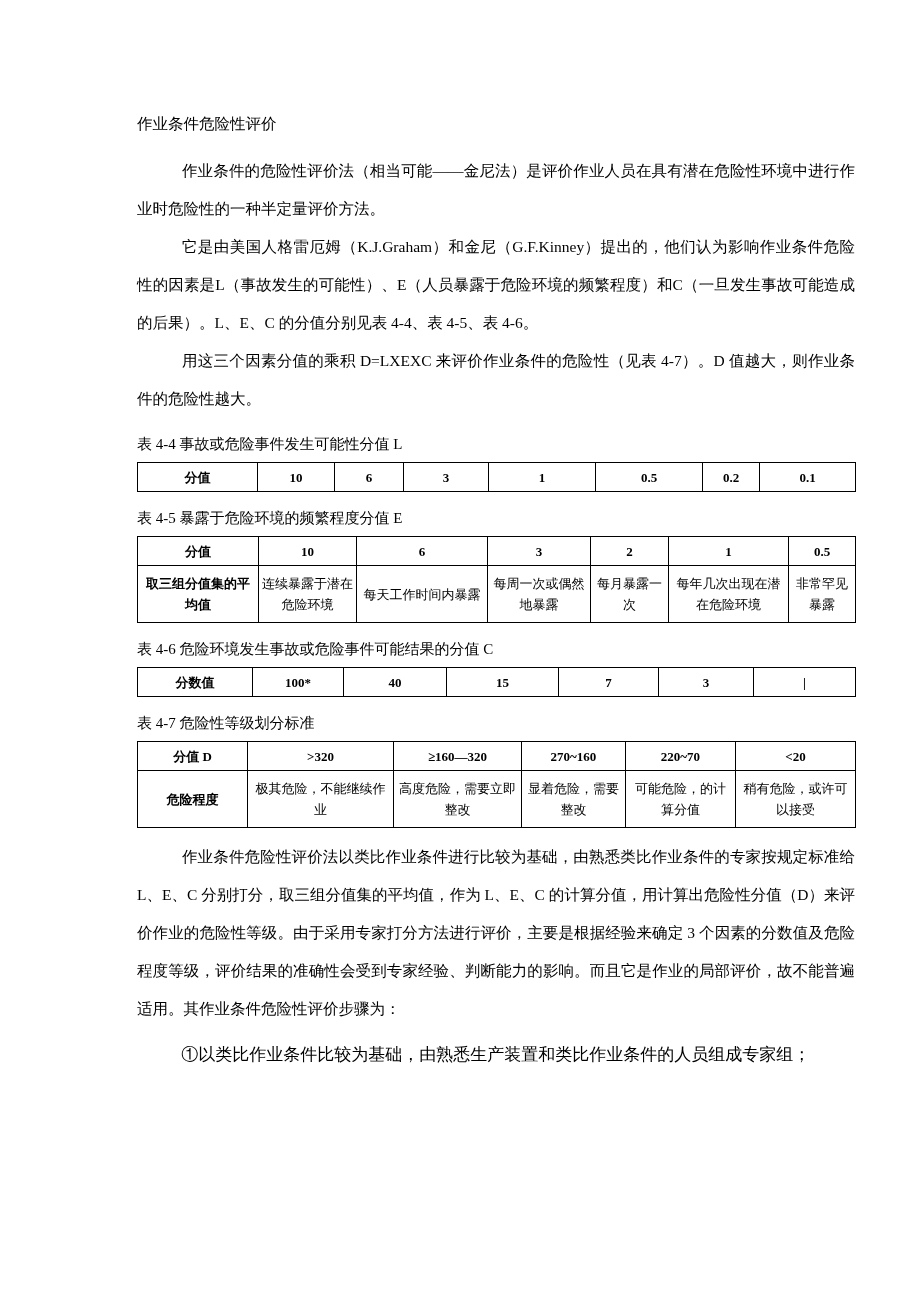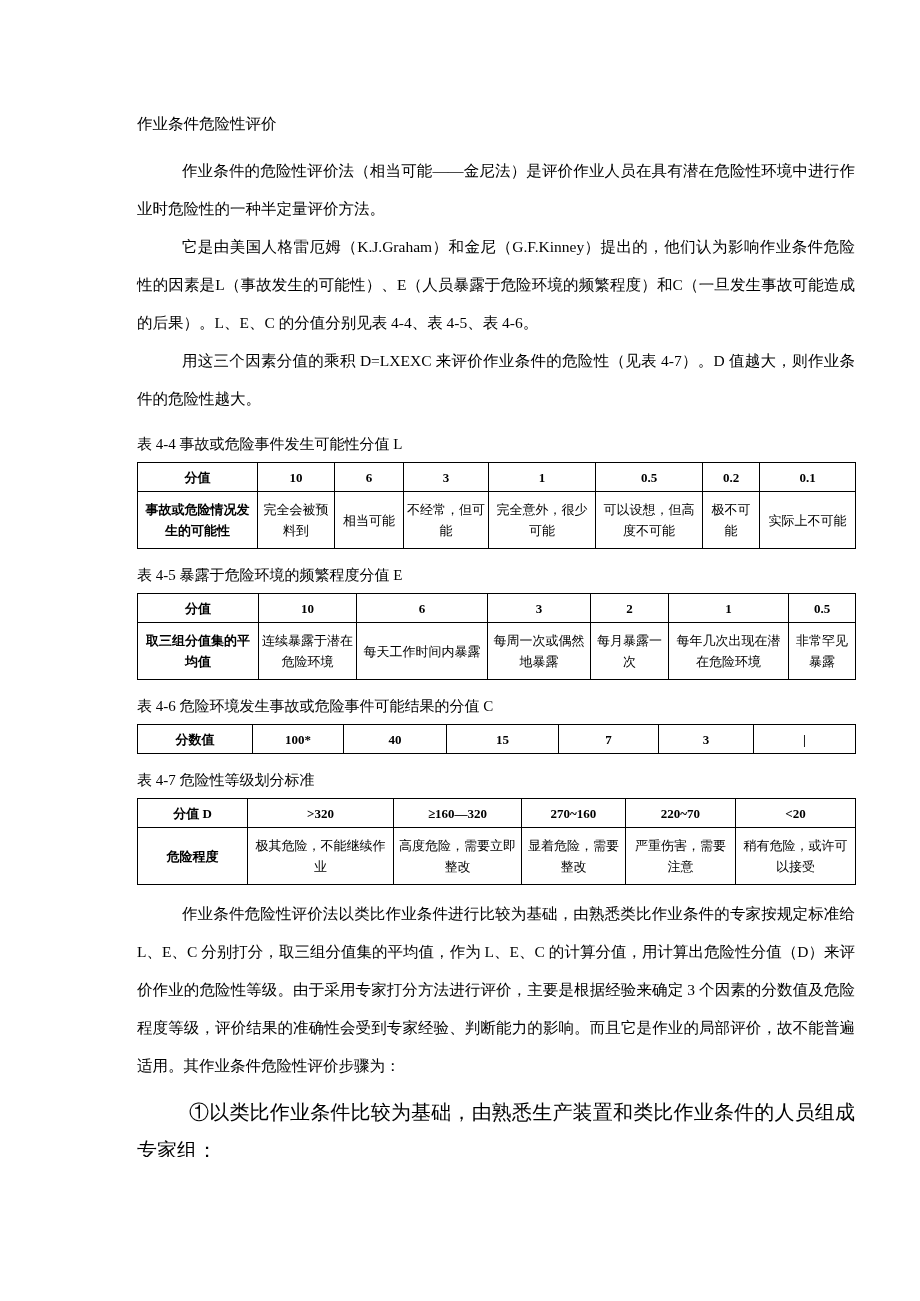--- a/index.html
+++ b/index.html
@@ -25,21 +25,21 @@
     line-height: 36px;
   }
   .para {
     font-size: 15.5px;
     line-height: 38px;
     text-align: justify;
     text-indent: 2.9em;
     margin: 0;
   }
   .step {
-    font-size: 20px;
+    font-size: 17px;
     line-height: 38px;
     text-align: justify;
     text-indent: 2.6em;
     margin: 8px 0 0 0;
   }
   .tcaption {
     font-size: 15px;
     text-align: left;
     margin: 15px 0 7px 0;
     line-height: 22px;
@@ -96,30 +96,20 @@
         <tr class="hrow">
       <td class="label">分值</td>
       <td>10</td>
       <td>6</td>
       <td>3</td>
       <td>1</td>
       <td>0.5</td>
       <td>0.2</td>
       <td>0.1</td>
     </tr>
-    <tr class="brow">
-      <td class="label">事故或危险情况发生的可能性</td>
-      <td>完全会被预料到</td>
-      <td>相当可能</td>
-      <td>不经常，但可能</td>
-      <td>完全意外，很少可能</td>
-      <td>可以设想，但高度不可能</td>
-      <td>极不可能</td>
-      <td>实际上不可能</td>
-    </tr>
   </tbody>
     </table>
 
   <div class="tcaption">表 4-5 暴露于危险环境的频繁程度分值 E</div>
   <table class="dtable">
     <colgroup>
       <col style="width:121px">
         <col style="width:98px">
         <col style="width:131px">
         <col style="width:103px">
@@ -190,21 +180,21 @@
       <td>≥160—320</td>
       <td>270~160</td>
       <td>220~70</td>
       <td>&lt;20</td>
     </tr>
     <tr class="brow">
       <td class="label">危险程度</td>
       <td>极其危险，不能继续作业</td>
       <td>高度危险，需要立即整改</td>
       <td>显着危险，需要整改</td>
-      <td>严重伤害，需要注意</td>
+      <td>可能危险，的计算分值</td>
       <td>稍有危险，或许可以接受</td>
     </tr>
   </tbody>
     </table>
 
   <p class="para" style="margin-top:10px">作业条件危险性评价法以类比作业条件进行比较为基础，由熟悉类比作业条件的专家按规定标准给 L、E、C 分别打分，取三组分值集的平均值，作为 L、E、C 的计算分值，用计算出危险性分值（D）来评价作业的危险性等级。由于采用专家打分方法进行评价，主要是根据经验来确定 3 个因素的分数值及危险程度等级，评价结果的准确性会受到专家经验、判断能力的影响。而且它是作业的局部评价，故不能普遍适用。其作业条件危险性评价步骤为：</p>
   <p class="step">①以类比作业条件比较为基础，由熟悉生产装置和类比作业条件的人员组成专家组；</p>
 
 </div>
 

